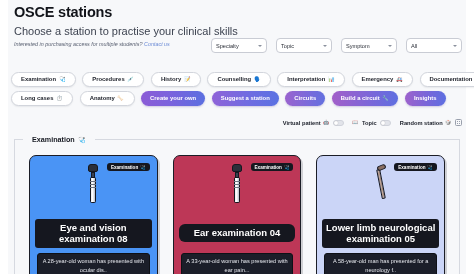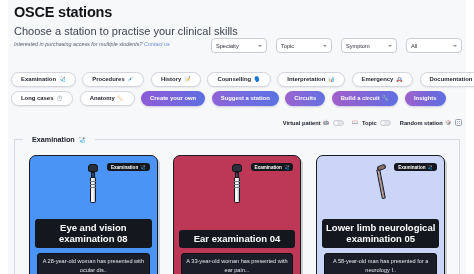--- a/index.html
+++ b/index.html
@@ -193,21 +193,21 @@
   }
 
   .cardtitle {
     position: absolute; left: 5px; right: 5px;
     background: #15171f; color: #ffffff;
     border-radius: 3px;
     font-weight: bold; text-align: center;
     line-height: 1.22; padding: 3px 3px;
   }
   .card.c1 .cardtitle { bottom: 38px; font-size: 9.5px; }
-  .card.c2 .cardtitle { bottom: 38px; font-size: 9.5px; }
+  .card.c2 .cardtitle { bottom: 44px; font-size: 9.5px; border-radius: 6px; }
   .card.c3 .cardtitle { bottom: 38px; font-size: 9.5px; }
 
   .carddesc {
     position: absolute; left: 7px; right: 7px; bottom: 4px;
     background: #1b1e29; color: #e6e8ee;
     border: 0.8px solid #0e1016;
     border-radius: 3px;
     font-size: 5.6px; line-height: 1.55; text-align: center;
     padding: 3px 4px;
     height: 29px; overflow: hidden;

